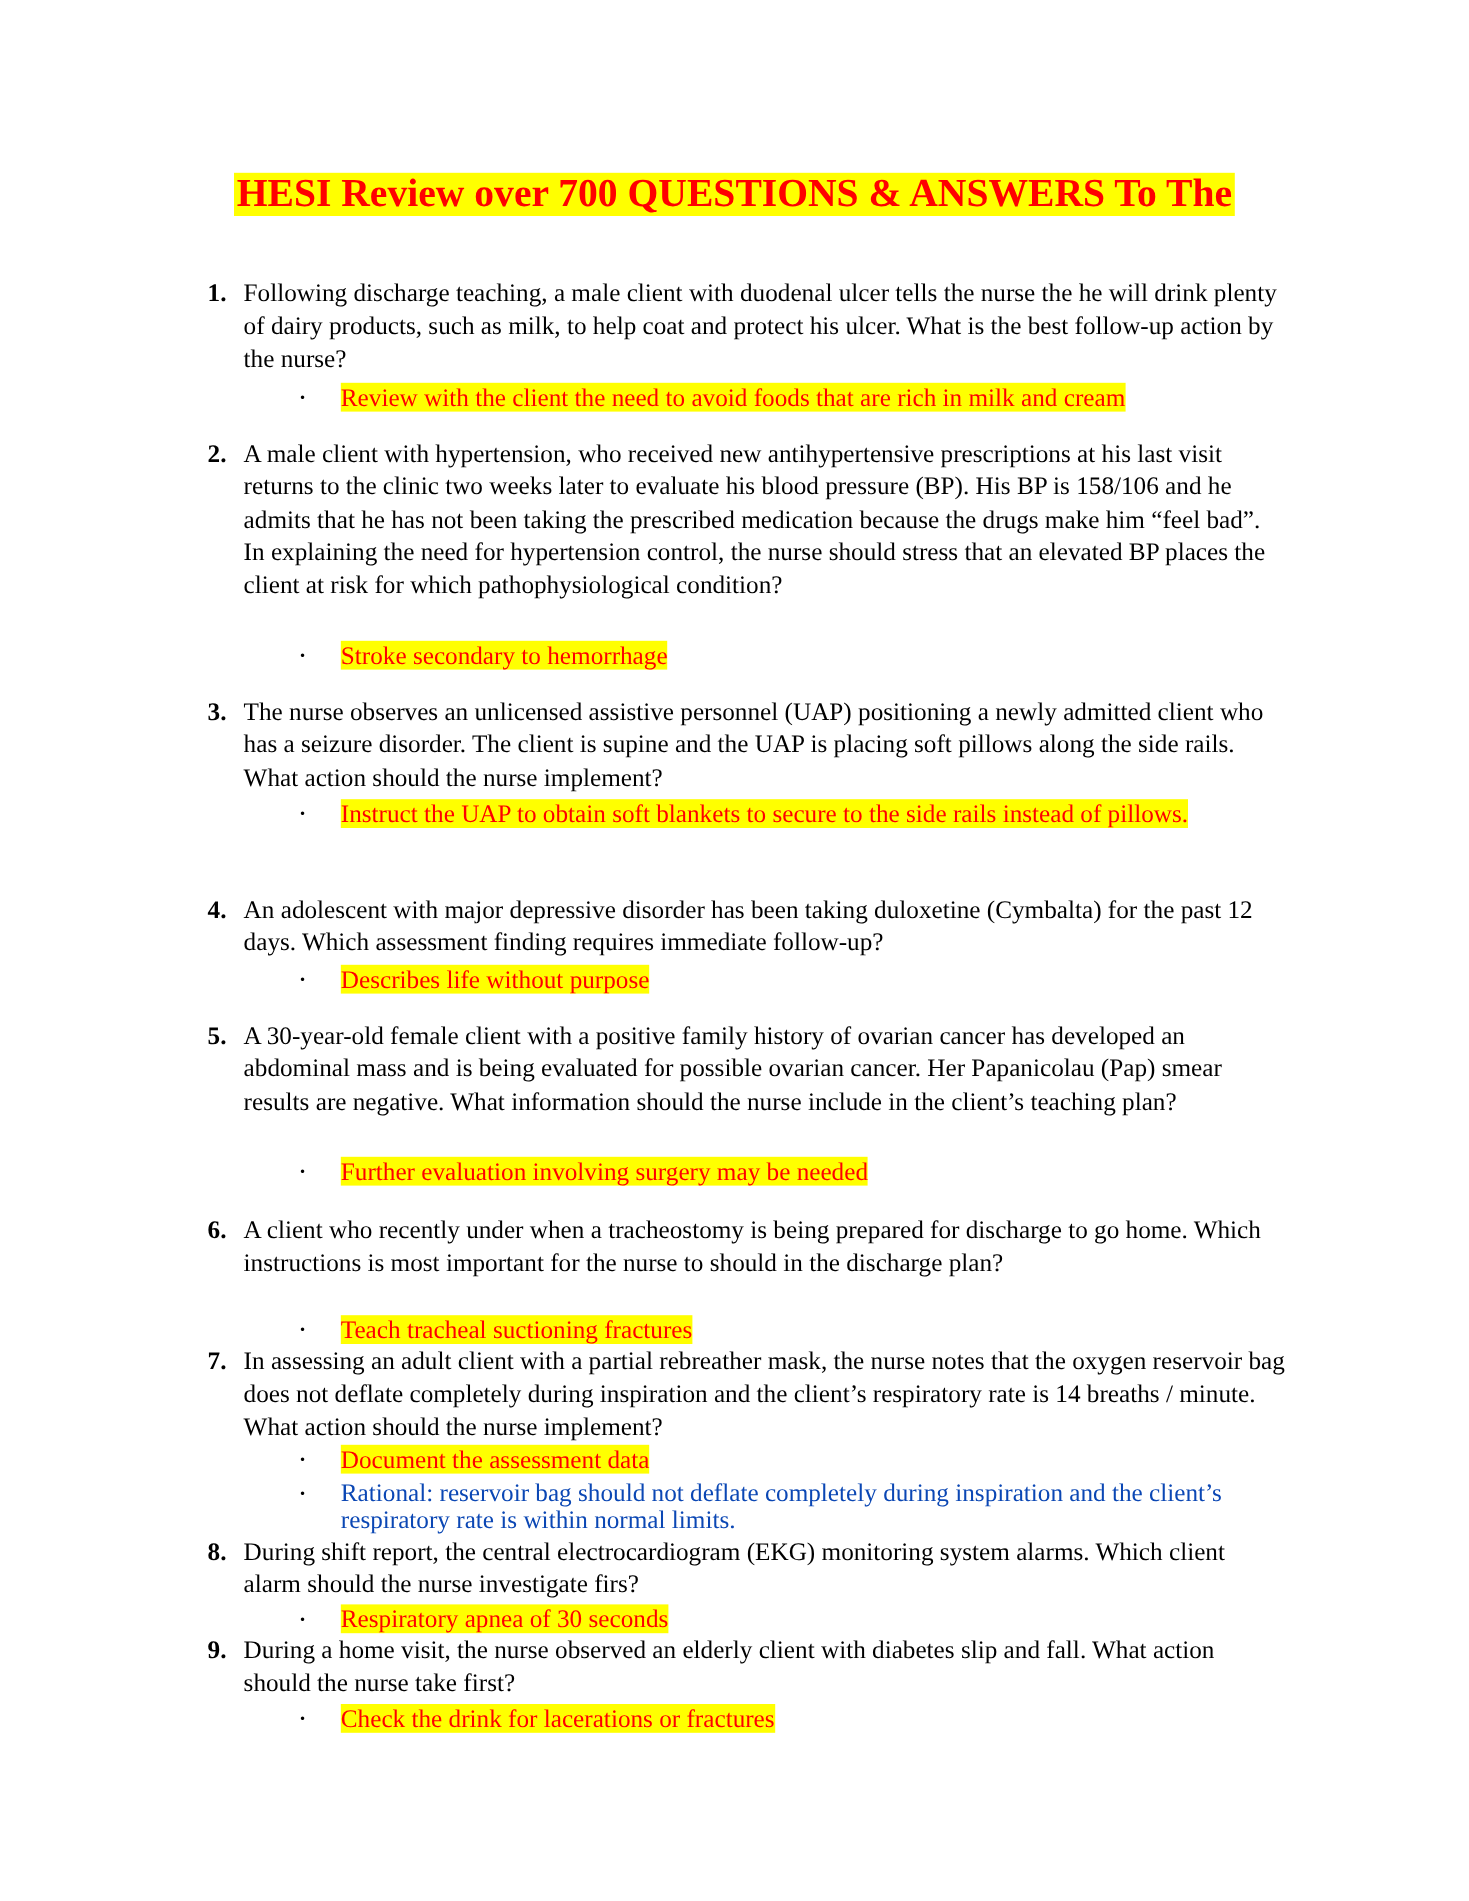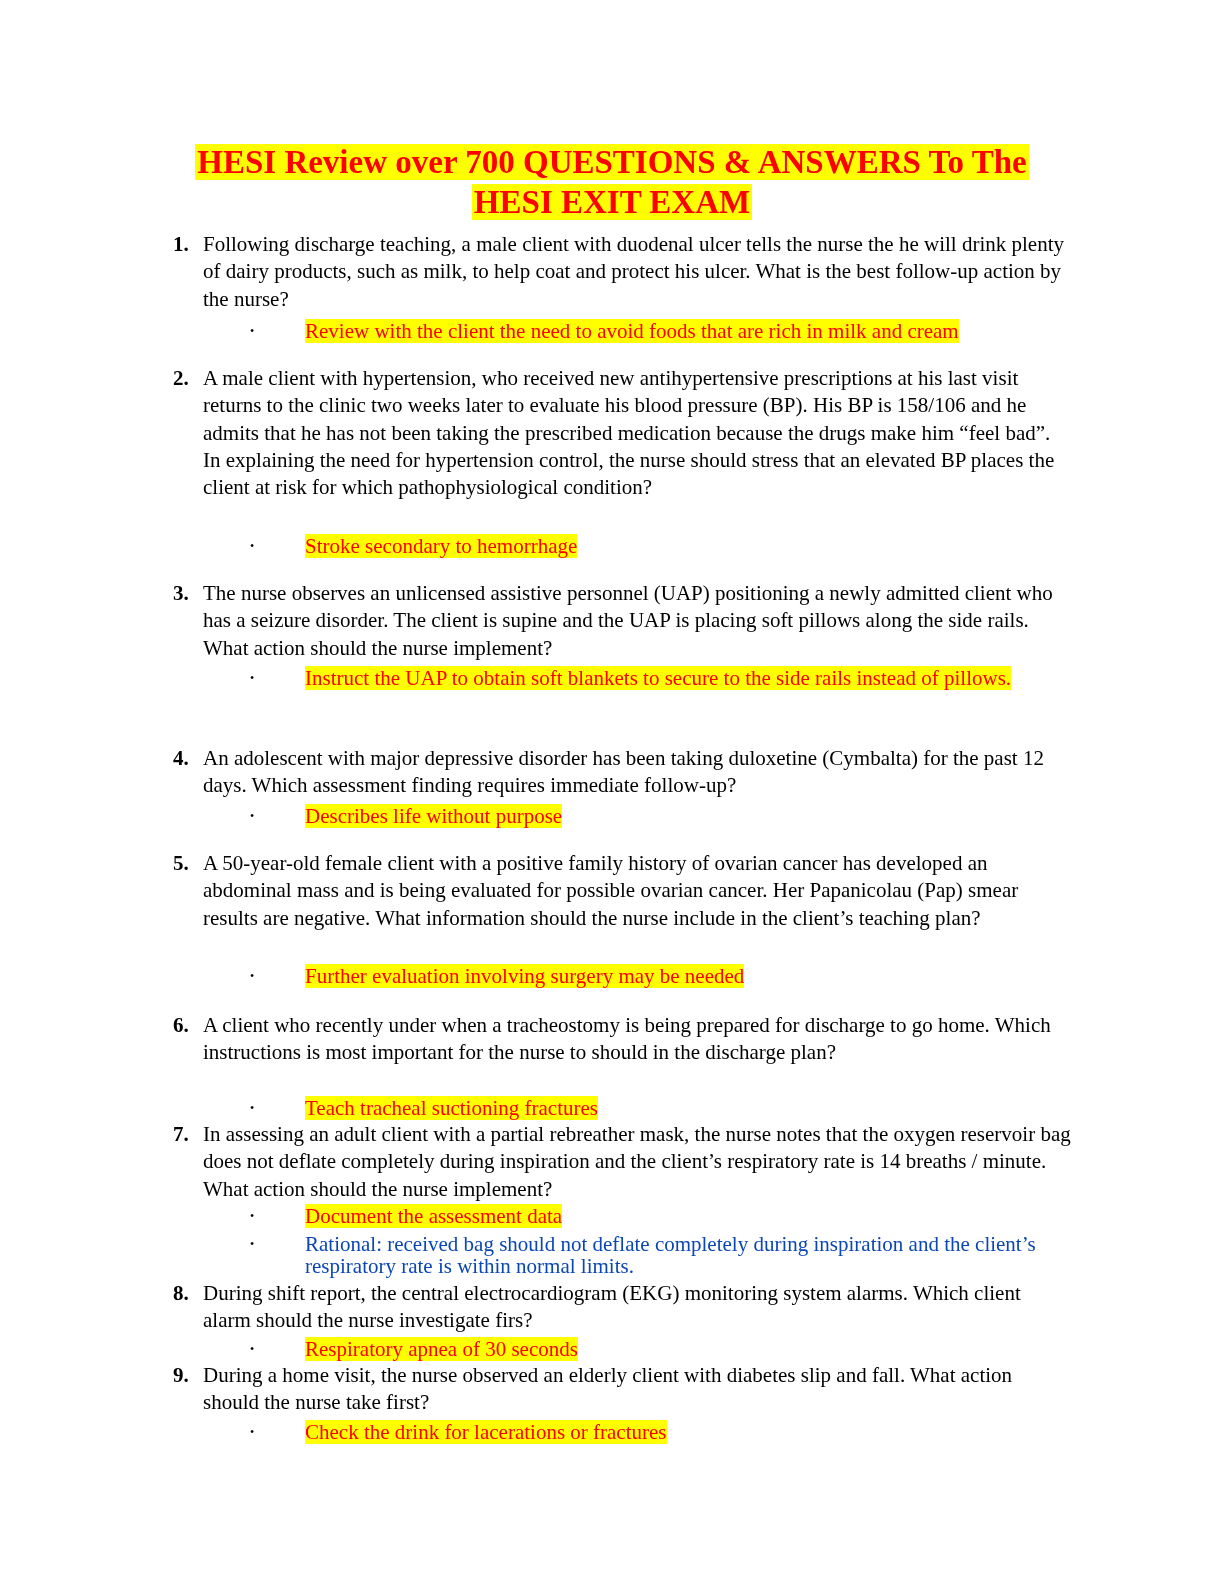--- a/index.html
+++ b/index.html
@@ -7,32 +7,31 @@
            font-family: "Liberation Serif", "DejaVu Serif", serif; color: #000; }
     .page { position: absolute; left: 0; top: 0; width: 1224px; height: 1584px; }
     .title { position: absolute; left: 0; width: 1224px; top: 142px; text-align: center;
              font-weight: bold; font-size: 33px; line-height: 40px; color: #ff0000; }
     .title span { background: #ffff00; padding: 0 2px; }
     .q { position: absolute; left: 173px; width: 900px; font-size: 21px; line-height: 27.3px; }
     .q .num { position: absolute; left: 0; top: 0; font-weight: bold; }
     .q .text { margin-left: 30px; display: block; }
     .ans { position: absolute; left: 250px; width: 820px; font-size: 21px; line-height: 27.3px; }
     .ans .bullet { position: absolute; left: 0; top: 0; font-size: 12px; color: #000; }
-    .ans .atext { margin-left: 55px; display: block; }
+    .ans .atext { margin-left: 34px; display: block; }
     .hl { background: #ffff00; color: #ff0000; }
     .blue { color: #0b47b4; line-height: 22px; }
   </style>
 </head>
 <body>
 
 <div class="page">
 
   <div class="title">
     <div><span>HESI Review over 700 QUESTIONS &amp; ANSWERS To The</span></div>
-    <div><span>HESI EXIT EXAM</span></div>
   </div>
 
   <div class="q" style="top:231px">
     <span class="num">1.</span>
     <span class="text">Following discharge teaching, a male client with duodenal ulcer tells the nurse the he will drink plenty of dairy products, such as milk, to help coat and protect his ulcer. What is the best follow-up action by the nurse?</span>
   </div>
   <div class="ans" style="top:318px">
     <span class="bullet">•</span>
     <span class="atext"><span class="hl">Review with the client the need to avoid foods that are rich in milk and cream</span></span>
   </div>
@@ -59,21 +58,21 @@
     <span class="num">4.</span>
     <span class="text">An adolescent with major depressive disorder has been taking duloxetine (Cymbalta) for the past 12 days. Which assessment finding requires immediate follow-up?</span>
   </div>
   <div class="ans" style="top:803px">
     <span class="bullet">•</span>
     <span class="atext"><span class="hl">Describes life without purpose</span></span>
   </div>
 
   <div class="q" style="top:850px">
     <span class="num">5.</span>
-    <span class="text">A 50-year-old female client with a positive family history of ovarian cancer has developed an abdominal mass and is being evaluated for possible ovarian cancer. Her Papanicolau (Pap) smear results are negative. What information should the nurse include in the client’s teaching plan?</span>
+    <span class="text">A 30-year-old female client with a positive family history of ovarian cancer has developed an abdominal mass and is being evaluated for possible ovarian cancer. Her Papanicolau (Pap) smear results are negative. What information should the nurse include in the client’s teaching plan?</span>
   </div>
   <div class="ans" style="top:963px">
     <span class="bullet">•</span>
     <span class="atext"><span class="hl">Further evaluation involving surgery may be needed</span></span>
   </div>
 
   <div class="q" style="top:1012px">
     <span class="num">6.</span>
     <span class="text">A client who recently under when a tracheostomy is being prepared for discharge to go home. Which instructions is most important for the nurse to should in the discharge plan?</span>
   </div>
@@ -85,21 +84,21 @@
   <div class="q" style="top:1121px">
     <span class="num">7.</span>
     <span class="text">In assessing an adult client with a partial rebreather mask, the nurse notes that the oxygen reservoir bag does not deflate completely during inspiration and the client’s respiratory rate is 14 breaths / minute. What action should the nurse implement?</span>
   </div>
   <div class="ans" style="top:1203px">
     <span class="bullet">•</span>
     <span class="atext"><span class="hl">Document the assessment data</span></span>
   </div>
   <div class="ans blue" style="top:1233px">
     <span class="bullet">•</span>
-    <span class="atext">Rational: received bag should not deflate completely during inspiration and the client’s respiratory rate is within normal limits.</span>
+    <span class="atext">Rational: reservoir bag should not deflate completely during inspiration and the client’s respiratory rate is within normal limits.</span>
   </div>
 
   <div class="q" style="top:1280px">
     <span class="num">8.</span>
     <span class="text">During shift report, the central electrocardiogram (EKG) monitoring system alarms. Which client alarm should the nurse investigate firs?</span>
   </div>
   <div class="ans" style="top:1336px">
     <span class="bullet">•</span>
     <span class="atext"><span class="hl">Respiratory apnea of 30 seconds</span></span>
   </div>

